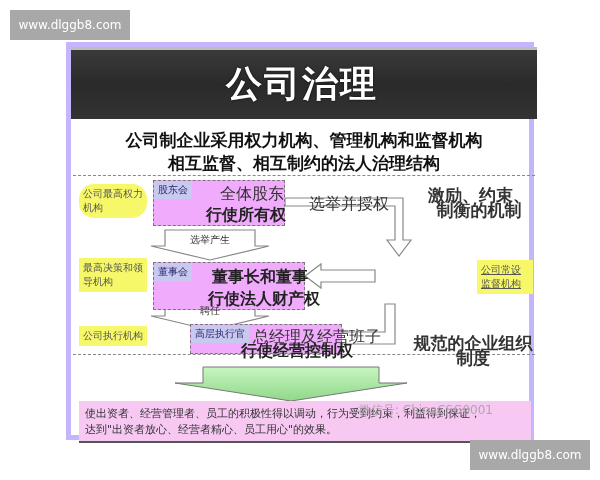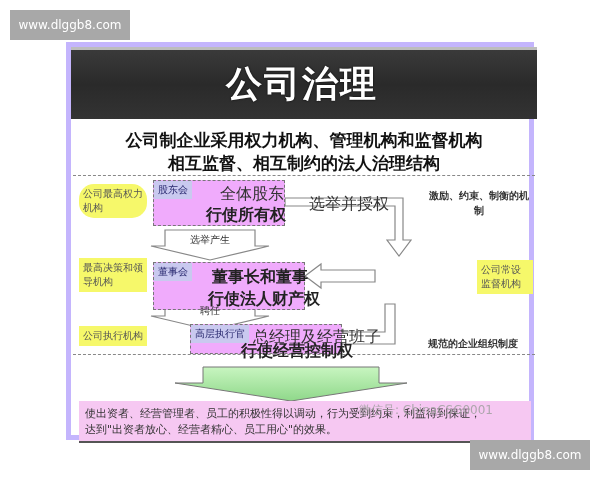--- a/index.html
+++ b/index.html
@@ -59,21 +59,21 @@
 
   .down-arrow {
     position: absolute;
   }
   .down-arrow .arrow-text {
     position: absolute; left: 0; top: 3px; width: 100%; text-align: center;
     font-size: 10px; color: #333;
   }
 
   .side-text {
-    position: absolute; font-size: 10px; font-weight: bold; color: #333;
+    position: absolute; font-size: 17px; font-weight: bold; color: #333;
     text-align: center; line-height: 15px;
   }
 
   #result-box {
     position: absolute; left: 8px; top: 354px; width: 452px; height: 42px;
     background: #f6c8f2; border-bottom: 2px solid #555;
     font-size: 11px; color: #333; padding: 5px 6px; line-height: 16px;
   }
   #wechat-mark {
     position: absolute; left: 288px; top: 355px; font-size: 12px; color: rgba(160,160,160,0.85);
@@ -135,21 +135,21 @@
       <span class="purple-tag">高层执行官</span>
       <span class="box-line" style="left:62px;top:2px;">总经理及经营班子</span>
       <span class="box-line bold" style="left:50px;top:16px;">行使经营控制权</span>
     </div>
 
     <div style="position:absolute;left:236px;top:18px;width:100px;">
       <span class="box-line" style="position:static;">选举并授权</span>
     </div>
 
 
-    <div class="yellow-label" style="left:404px;top:84px;width:56px;">公司常设监督机构</div>
+    <div class="yellow-label" style="left:404px;top:84px;width:56px;text-decoration:underline;">公司常设监督机构</div>
 
     <div class="side-text" style="left:352px;top:12px;width:108px;">激励、约束、制衡的机制</div>
     <div class="side-text" style="left:340px;top:160px;width:120px;">规范的企业组织制度</div>
   </div>
 
   <svg style="position:absolute;left:100px;top:318px;" width="240" height="38">
     <defs>
       <linearGradient id="g1" x1="0" y1="0" x2="0" y2="1">
         <stop offset="0" stop-color="#c8f5c0"></stop>
         <stop offset="1" stop-color="#8fd88a"></stop>

